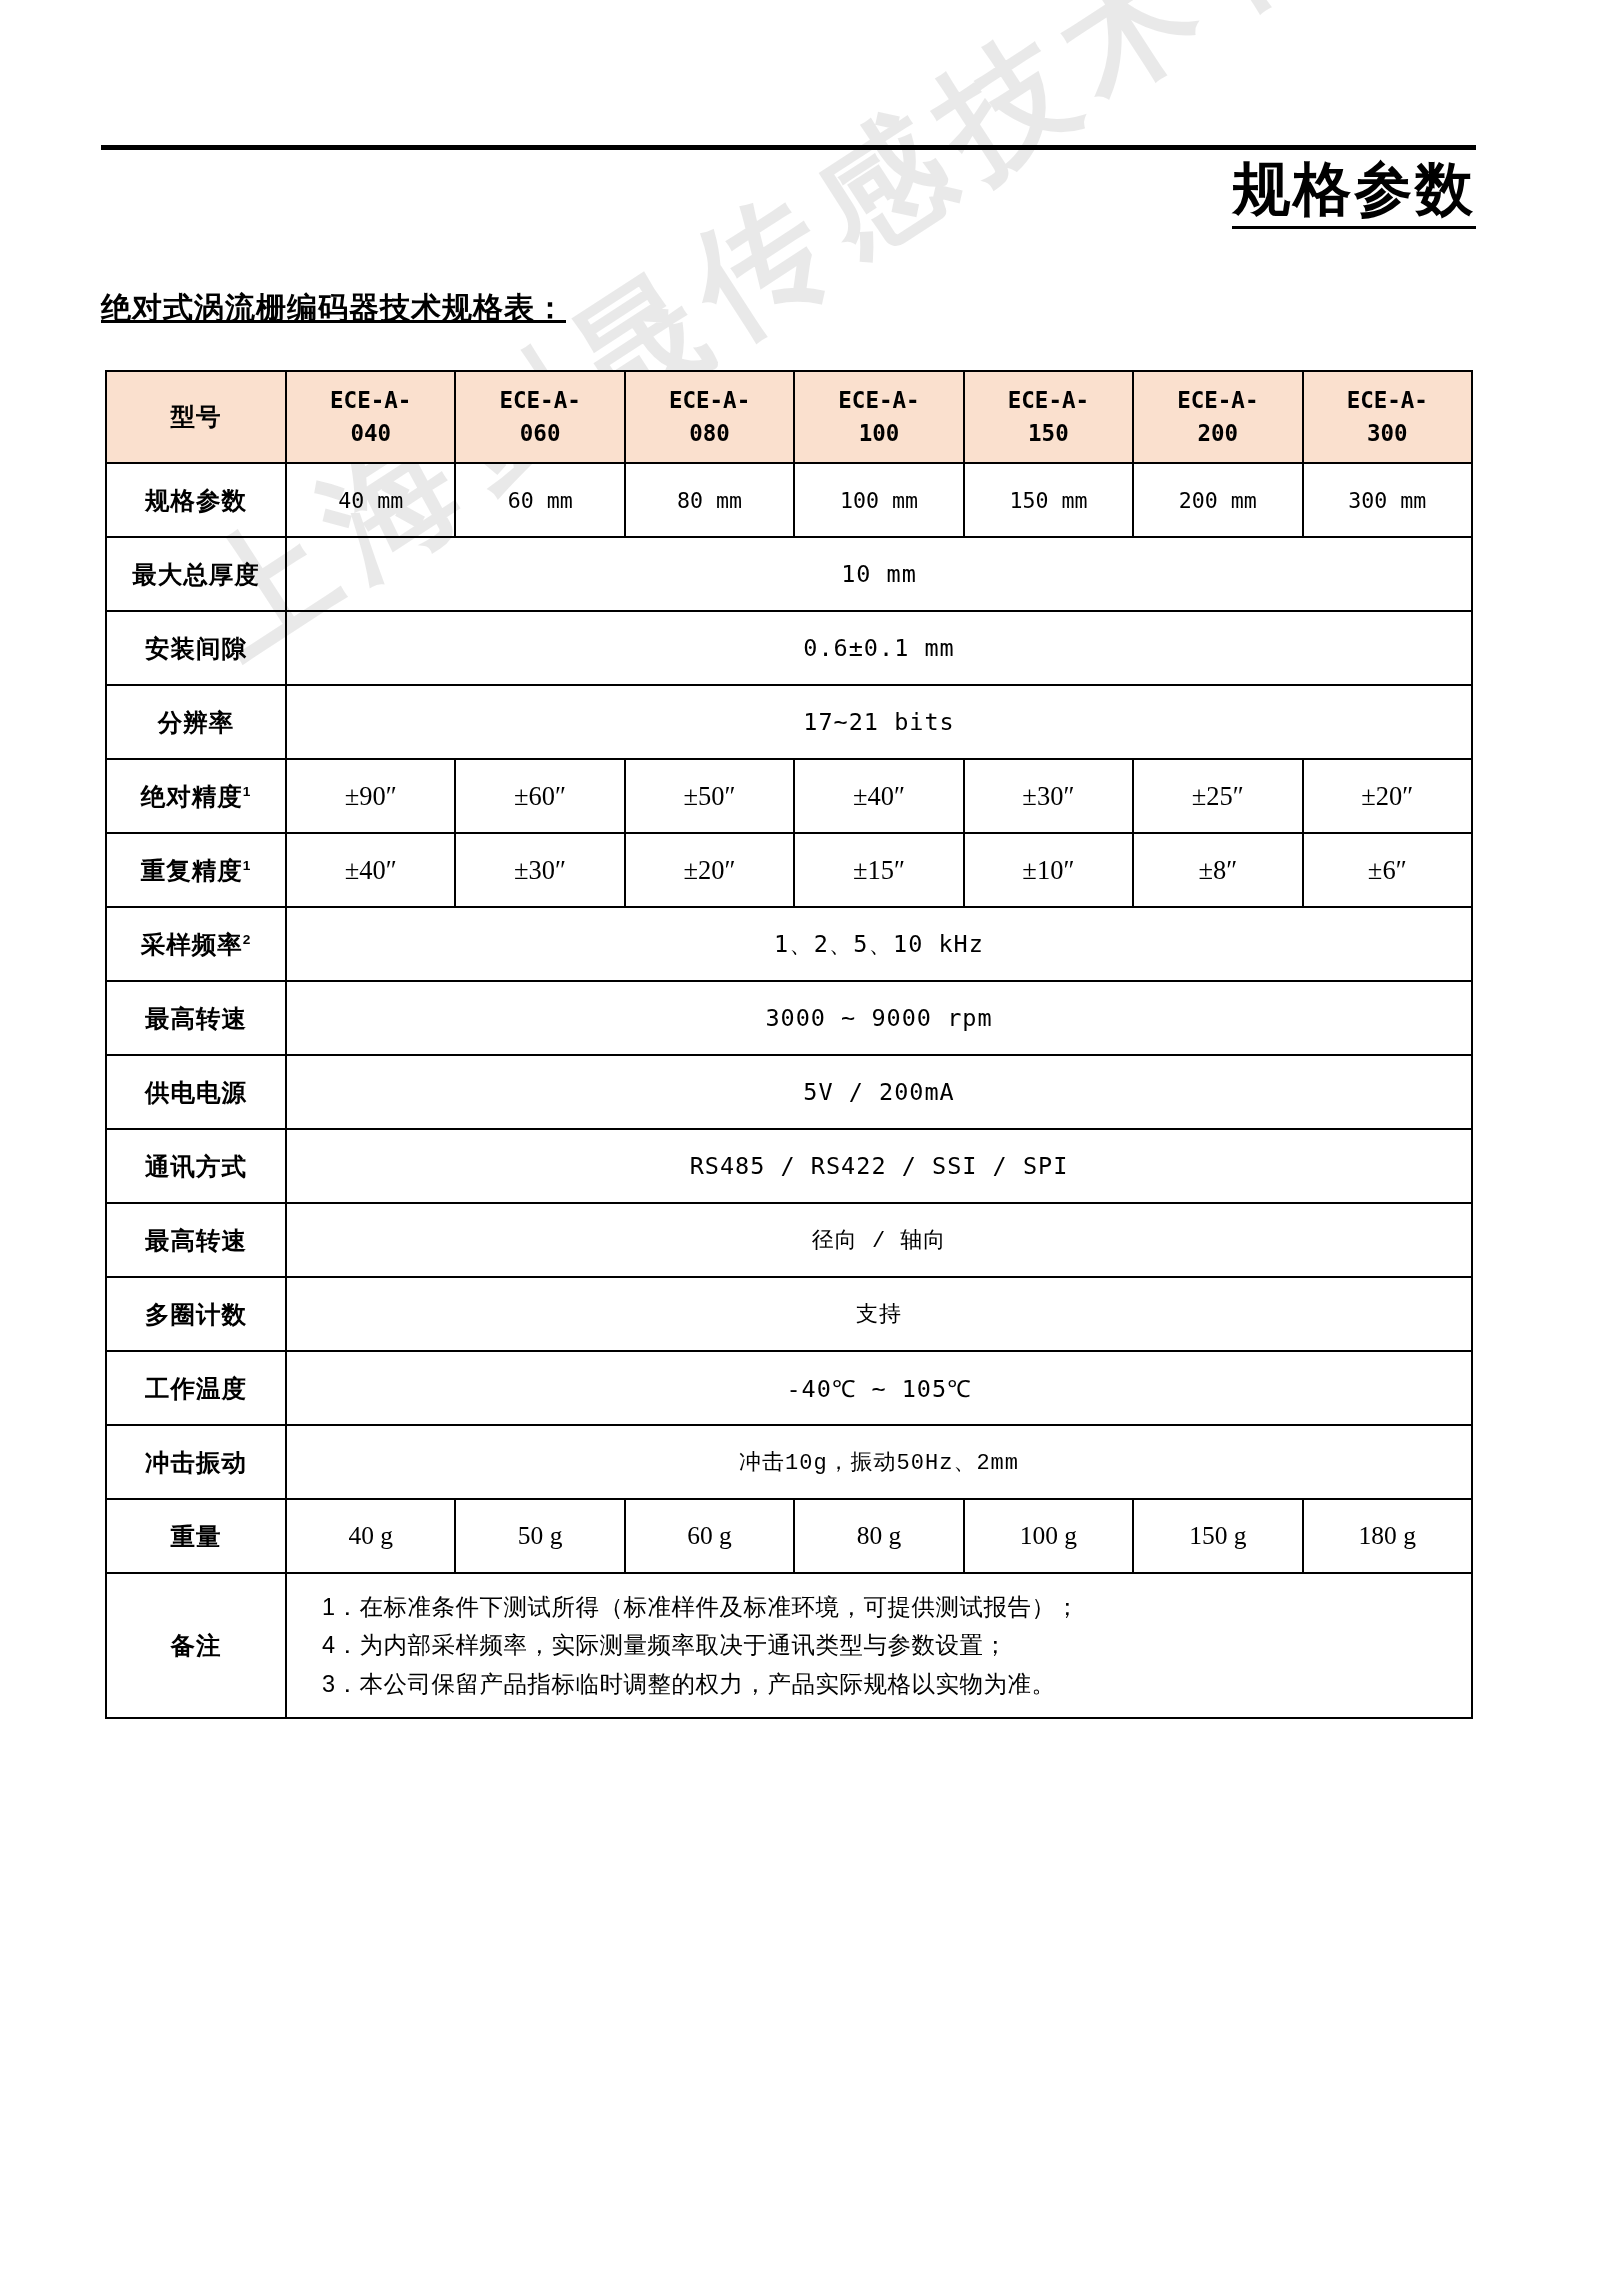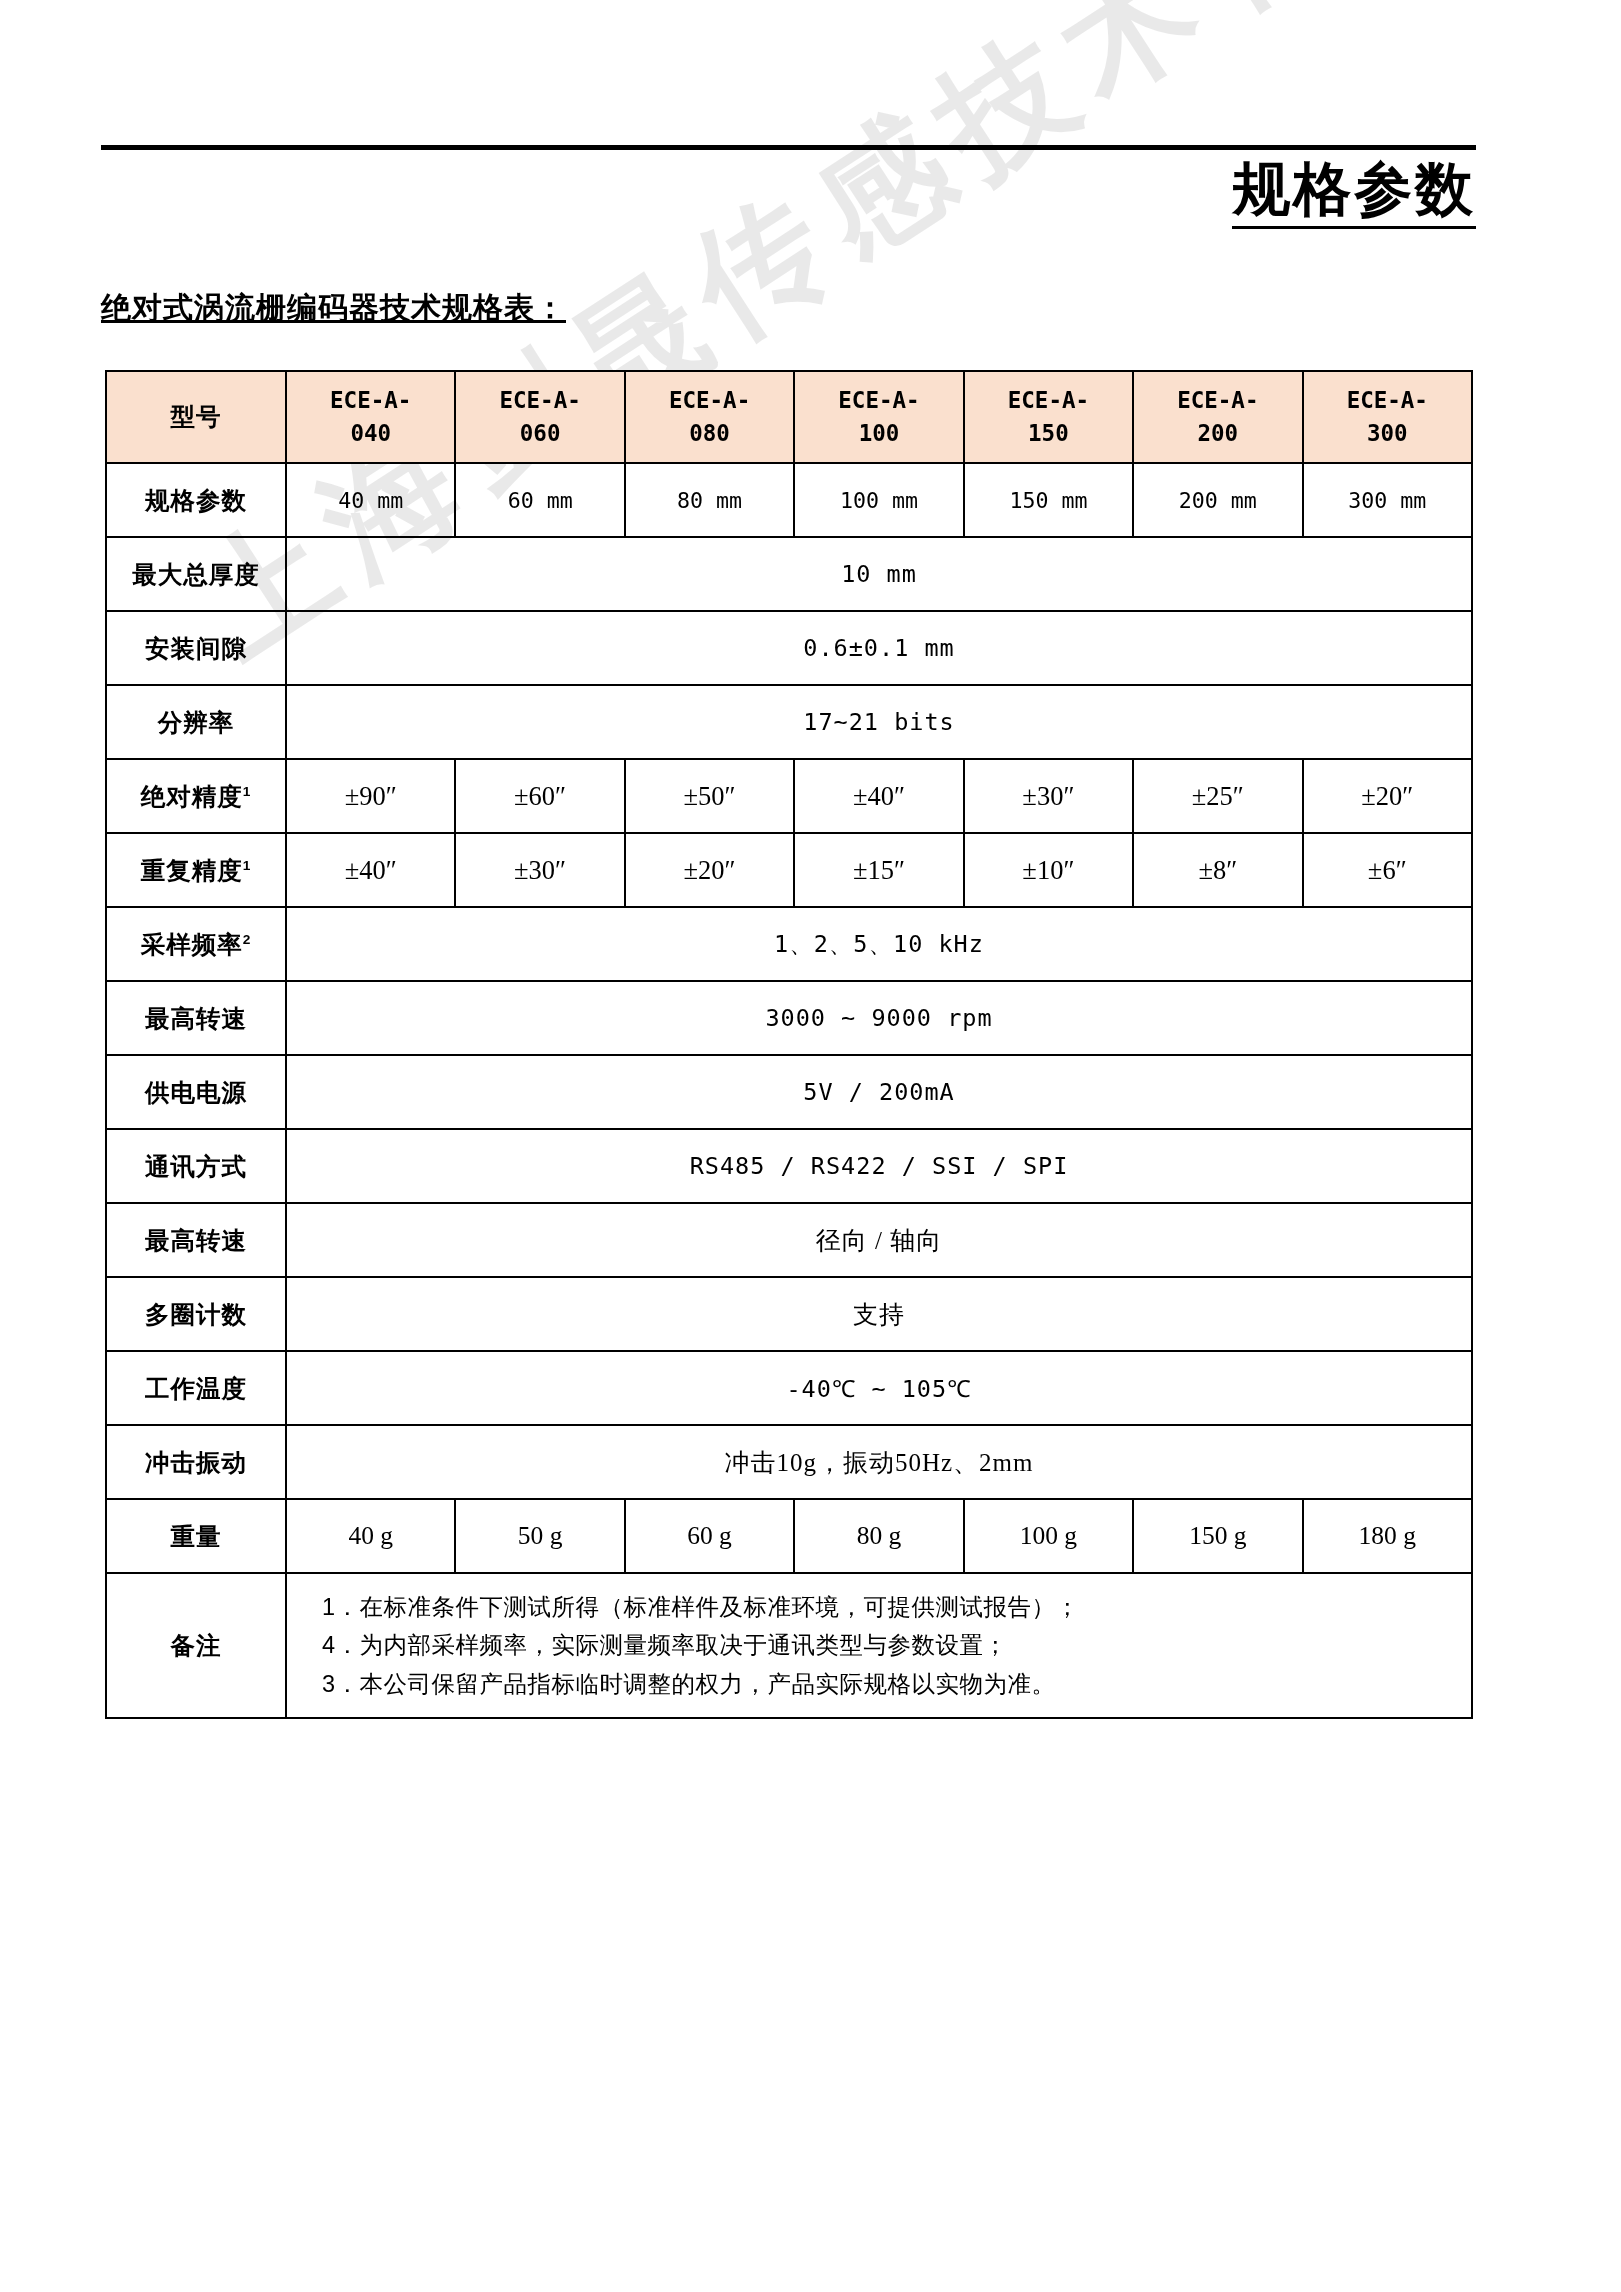--- a/index.html
+++ b/index.html
@@ -131,22 +131,22 @@
   td.val {
     font-family: "DejaVu Sans Mono", "Liberation Mono", monospace;
     font-size: 21.6px;
   }
   td.merged {
     font-family: "DejaVu Sans Mono", "Liberation Mono", monospace;
     font-size: 23.5px;
     letter-spacing: 1px;
   }
   td.merged.cjk {
-    font-family: Liberation Serif, serif;
-    font-size: 25px;
+    font-family: Liberation Mono, monospace;
+    font-size: 22px;
   }
   td.acc {
     font-family: "Liberation Serif", "DejaVu Serif", serif;
     font-size: 26.5px;
   }
   tr.weight td.val {
     font-family: "Liberation Serif", "DejaVu Serif", serif;
     font-size: 25.5px;
   }
   tr.notes { height: 145px; }

